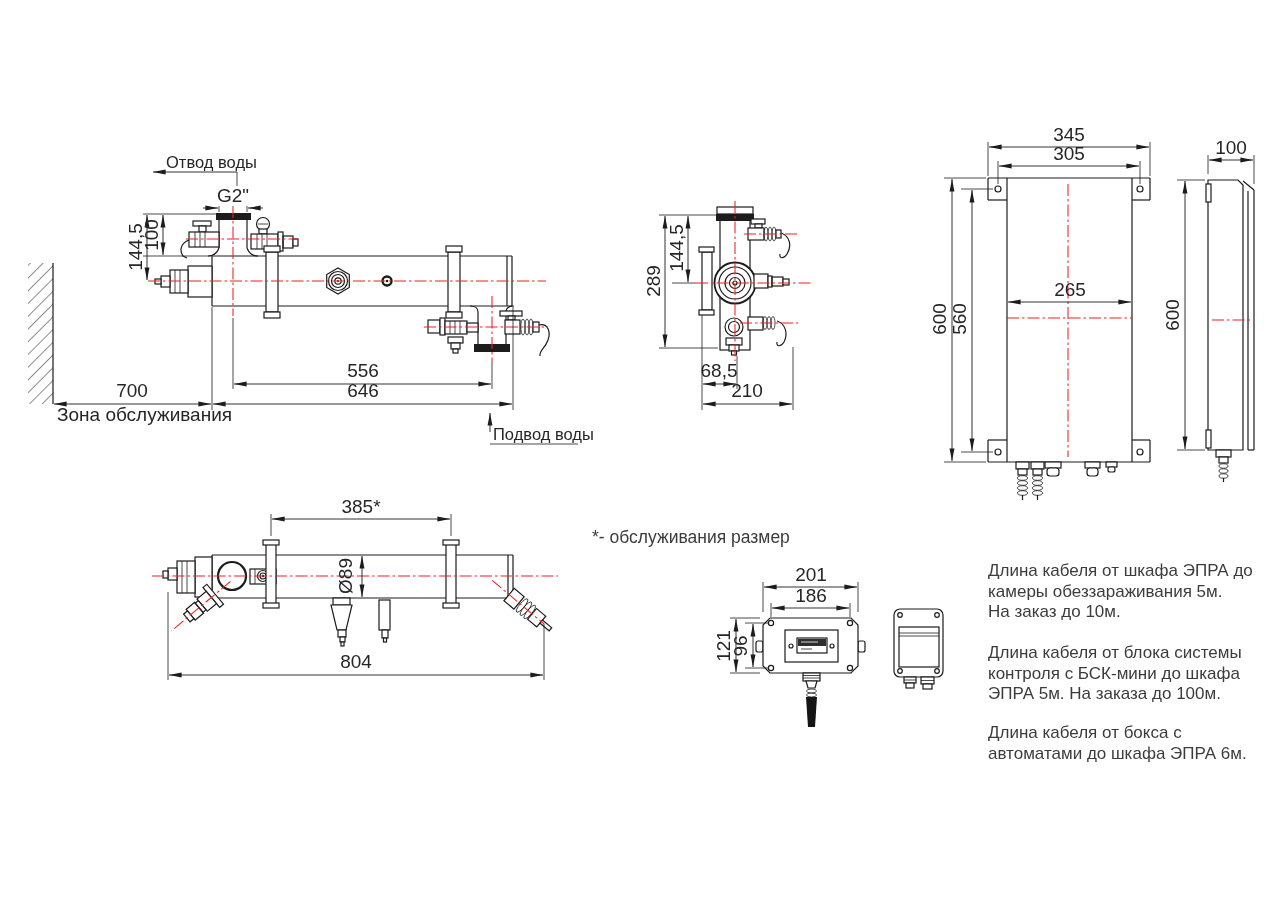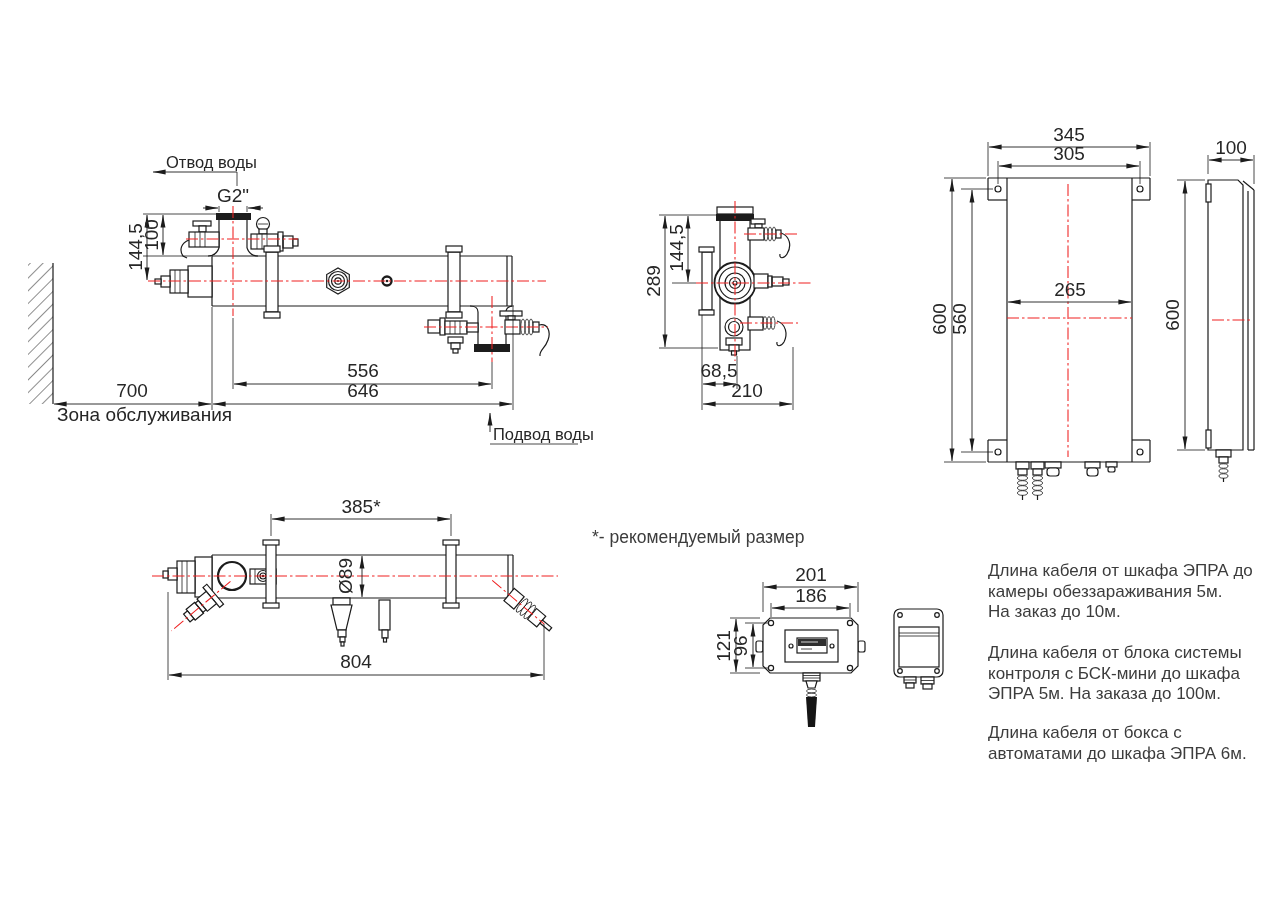--- a/index.html
+++ b/index.html
@@ -520,21 +520,21 @@
       <rect class="wf" x="904" y="677" width="12" height="6"></rect>
       <rect class="wf" x="906" y="683" width="8" height="5"></rect>
       <line class="rib" x1="904" y1="680" x2="916" y2="680"></line>
       <rect class="wf" x="921" y="677" width="13" height="7"></rect>
       <rect class="wf" x="923" y="684" width="9" height="5"></rect>
       <line class="rib" x1="921" y1="680.5" x2="934" y2="680.5"></line>
     </g>
   </g>
 </svg>
 
-<div class="fn">*- рекомендуемый размер</div>
+<div class="fn">*- обслуживания размер</div>
 
 <div class="note-block" style="top:561px">
   <div>Длина кабеля от шкафа ЭПРА до</div>
   <div>камеры обеззараживания 5м.</div>
   <div>На заказ до 10м.</div>
 </div>
 <div class="note-block" style="top:643px">
   <div>Длина кабеля от блока системы</div>
   <div>контроля с БСК-мини до шкафа</div>
   <div>ЭПРА 5м. На заказа до 100м.</div>

